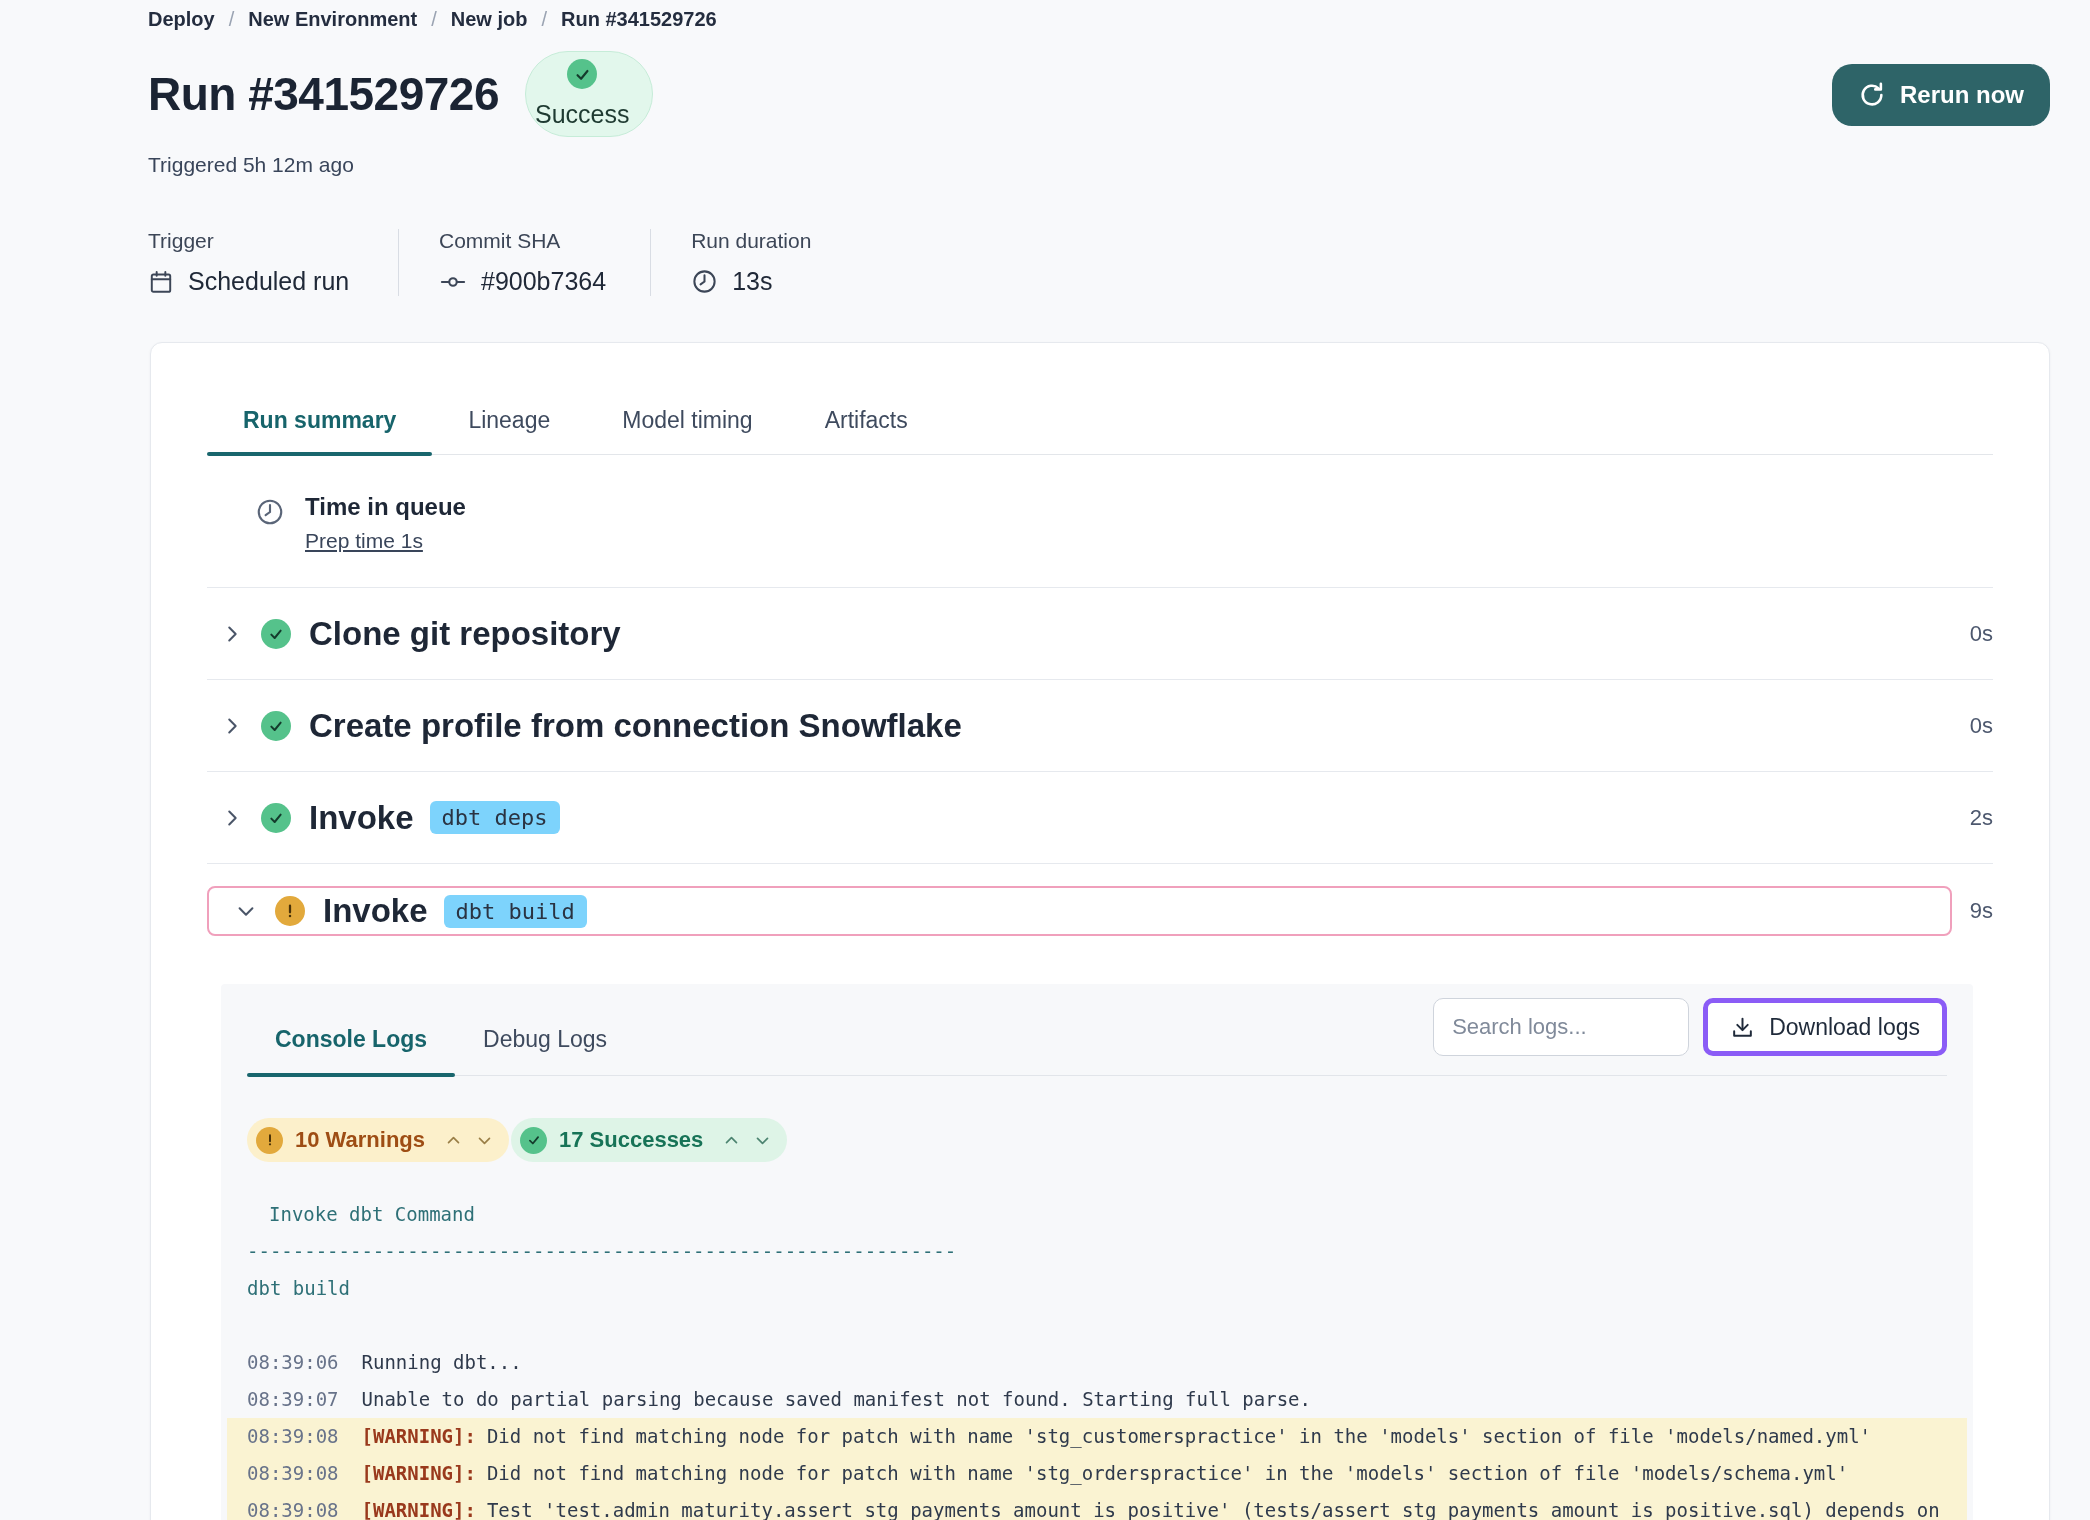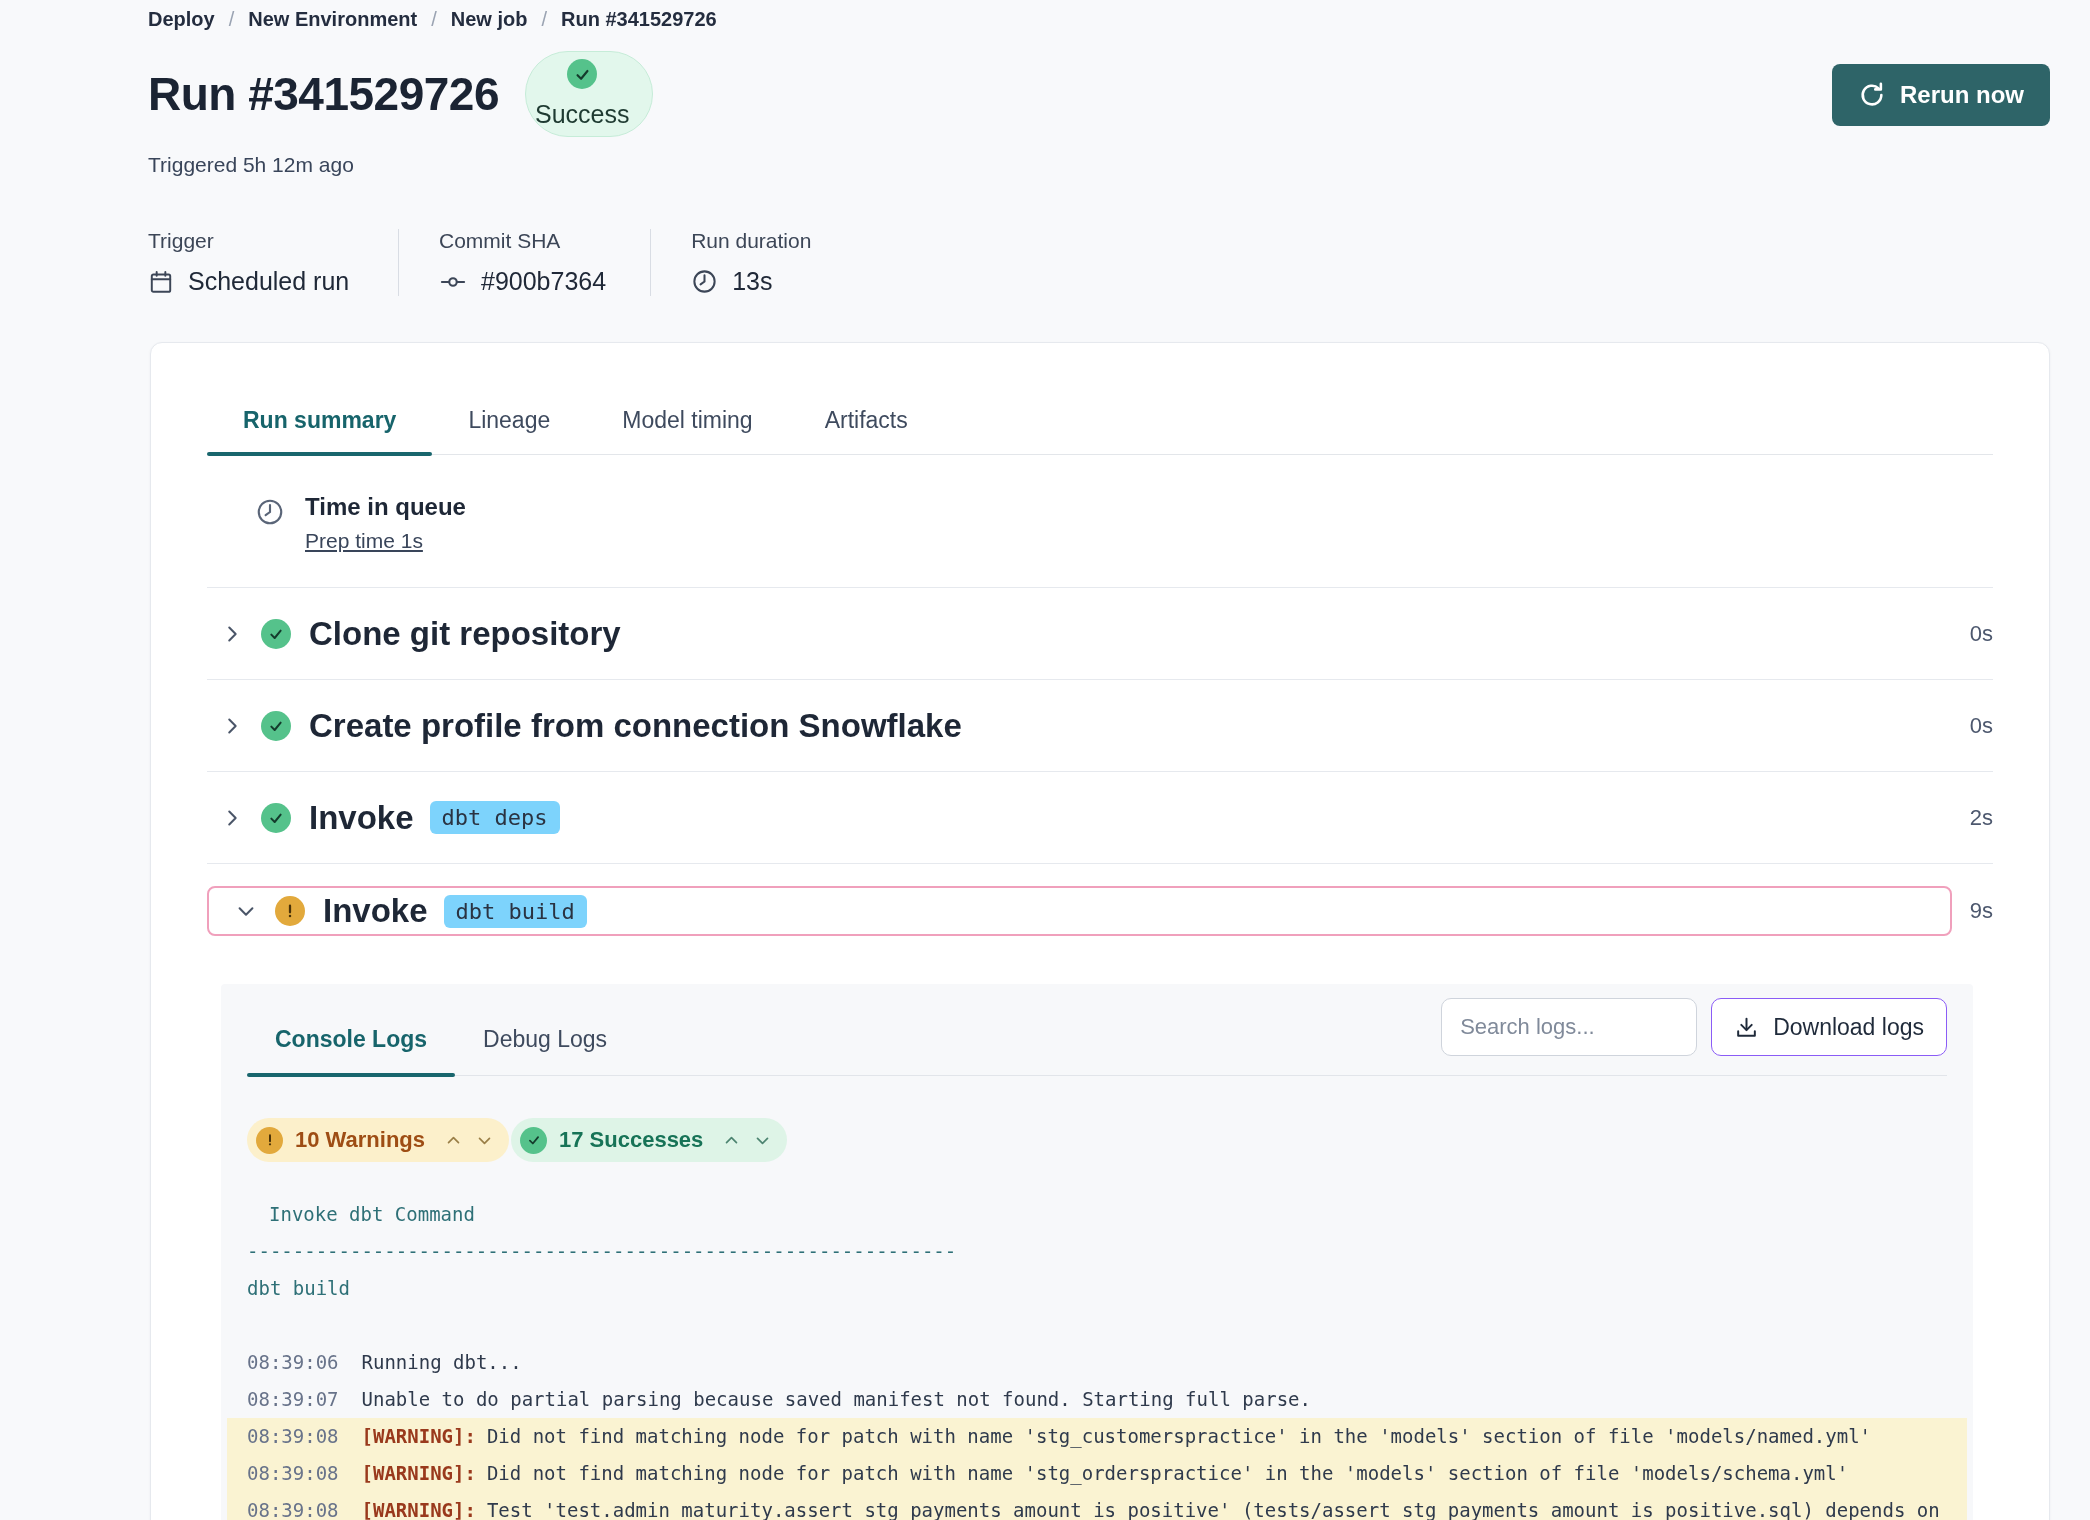--- a/index.html
+++ b/index.html
@@ -23,21 +23,21 @@
     padding:7px 22px 7px 9px; font-size:25px; color:#1e3a31; font-weight:400;flex-direction:column;
   }
   .circle-ic { width:30px; height:30px; border-radius:50%; display:flex; align-items:center; justify-content:center; flex:0 0 auto; }
   .circle-green { background:#55c28b; }
   .circle-amber { background:#e2a93c; }
   .triggered { margin-top:16px; font-size:21px; color:#39455a; }
   .rerun-btn {
     position:absolute; top:64px; right:40px;
     height:62px; padding:0 26px; display:flex; align-items:center; gap:14px;
     background:#2e6468; color:#ffffff; font-size:24px; font-weight:700;
-    border:none; border-radius:8px; cursor:pointer;
+    border:none; border-radius:20px; cursor:pointer;
   }
   
   .meta-row { display:flex; margin:52px 0 0 148px; }
   .meta-col { padding-right:44px; }
   .meta-col + .meta-col { border-left:1px solid #d9dde4; padding-left:40px; }
   .meta-label { font-size:21px; color:#3c4657; }
   .meta-value { margin-top:14px; display:flex; align-items:center; gap:14px; font-size:25px; color:#202938; }
   .meta-ic { color:#3c4657; display:flex; }
   
   .card {
@@ -79,21 +79,21 @@
   .log-tab.active::after { content:""; position:absolute; left:0; right:0; bottom:-2px; height:4px; background:#19666d; border-radius:2px; }
   .log-actions { position:absolute; right:0; top:14px; display:flex; gap:14px; }
   .search-input {
     width:256px; height:58px; border:1px solid #cfd4dc; border-radius:10px;
     padding:0 18px; font-size:22px; color:#2a3342; background:#ffffff; outline:none;
     font-family:"Liberation Sans", sans-serif;
   }
   .search-input::placeholder { color:#808a9a; }
   .dl-btn {
     height:58px; display:flex; align-items:center; gap:14px; padding:0 22px;
-    background:#ffffff; border:1px solid #8b5cf6; border-radius:10px;
+    background:#ffffff; border:5px solid #8b5cf6; border-radius:10px;
     font-size:23px; color:#1f2a3a; cursor:pointer; font-family:"Liberation Sans", sans-serif;
   }
   
   .badge-row { display:flex; gap:2px; margin-top:42px; }
   .badge-pill { display:flex; align-items:center; gap:12px; height:44px; border-radius:999px; padding:0 16px 0 9px; font-size:22px; font-weight:700; }
   .badge-warn { background:#fcf0cb; color:#9e4d14; }
   .badge-succ { background:#def4e7; color:#177357; }
   .pill-ic { width:27px; height:27px; border-radius:50%; display:flex; align-items:center; justify-content:center; flex:0 0 auto; }
   .pill-chevs { display:flex; gap:14px; margin-left:8px; }
   .pill-chev { display:flex; cursor:pointer; opacity:.75; }

